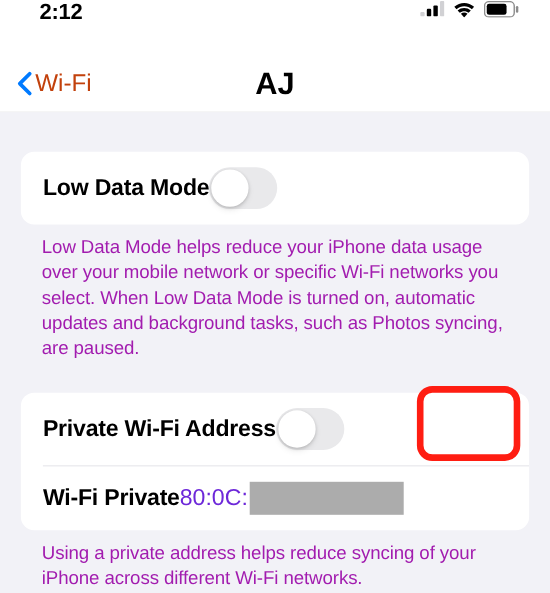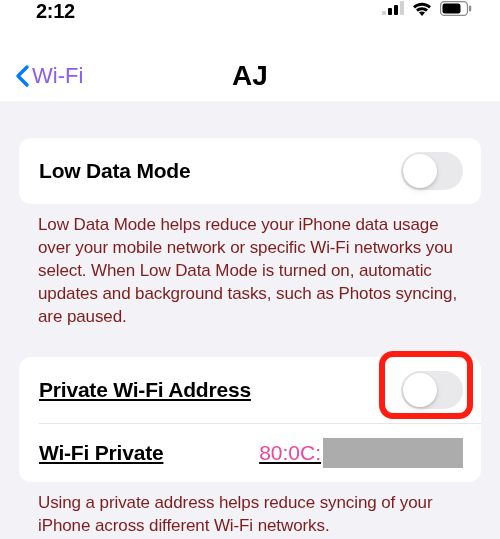--- a/index.html
+++ b/index.html
@@ -38,21 +38,21 @@
       height: 52px;
       display: flex;
       align-items: center;
       padding: 0 14px;
       position: relative;
       border-bottom: 1px solid rgba(0,0,0,0.04);
     }
     .nav-back {
       display: flex;
       align-items: center;
-      color: #8b5cf6;
+      color: #c2410c;
       font-size: 22px;
     }
     .nav-back-label {
       margin-left: 2px;
     }
     .nav-title {
       position: absolute;
       left: 50%;
       transform: translateX(-50%);
       font-size: 28px;
@@ -64,38 +64,37 @@
     }
     .cell-group {
       background: #fff;
       margin: 0 19px;
       border-radius: 12px;
       overflow: hidden;
     }
     .cell {
       display: flex;
       align-items: center;
-      justify-content: space-between;
       padding: 14px 18px 14px 20px;
       min-height: 56px;
     }
     .cell-group .separator {
       height: 1px;
       background: #e5e5ea;
       margin-left: 20px;
     }
     .cell-label {
       font-size: 21px;
       font-weight: 700;
       color: #000;
       letter-spacing: -0.2px;
     }
     .cell-value {
       font-size: 21px;
-      color: #ec4899;
+      color: #6d28d9;
       font-weight: 500;
     }
     .cell-value-wrap {
       display: flex;
       align-items: center;
     }
     .redacted {
       display: inline-block;
       width: 140px;
       height: 30px;
@@ -114,21 +113,21 @@
       position: absolute;
       left: 2px;
       top: 2px;
       width: 34px;
       height: 34px;
       background: #fff;
       border-radius: 50%;
       box-shadow: 0 1px 3px rgba(0,0,0,0.18), 0 3px 6px rgba(0,0,0,0.08);
     }
     .footer-text {
-      color: #7f1d1d;
+      color: #a21caf;
       font-size: 17px;
       line-height: 1.35;
       padding: 10px 38px 0 38px;
       letter-spacing: -0.1px;
     }
     .highlight-box {
       position: absolute;
       border: 6px solid #ff1d12;
       border-radius: 14px;
       pointer-events: none;
@@ -187,21 +186,21 @@
       <span class="cell-label">Low Data Mode</span>
       <div class="toggle">
         <div class="toggle-knob"></div>
       </div>
     </div>
   </div>
   <div class="footer-text">Low Data Mode helps reduce your iPhone data usage over your mobile network or specific Wi-Fi networks you select. When Low Data Mode is turned on, automatic updates and background tasks, such as Photos syncing, are paused.</div>
 
   <div style="height:28px"></div>
 
-  <div class="cell-group" style="position:relative;text-decoration:underline;">
+  <div class="cell-group" style="position:relative;">
     <div class="cell">
       <span class="cell-label">Private Wi-Fi Address</span>
       <div class="toggle">
         <div class="toggle-knob"></div>
       </div>
     </div>
     <div class="separator"></div>
     <div class="cell">
       <span class="cell-label">Wi-Fi Private</span>
       <span class="cell-value-wrap">

